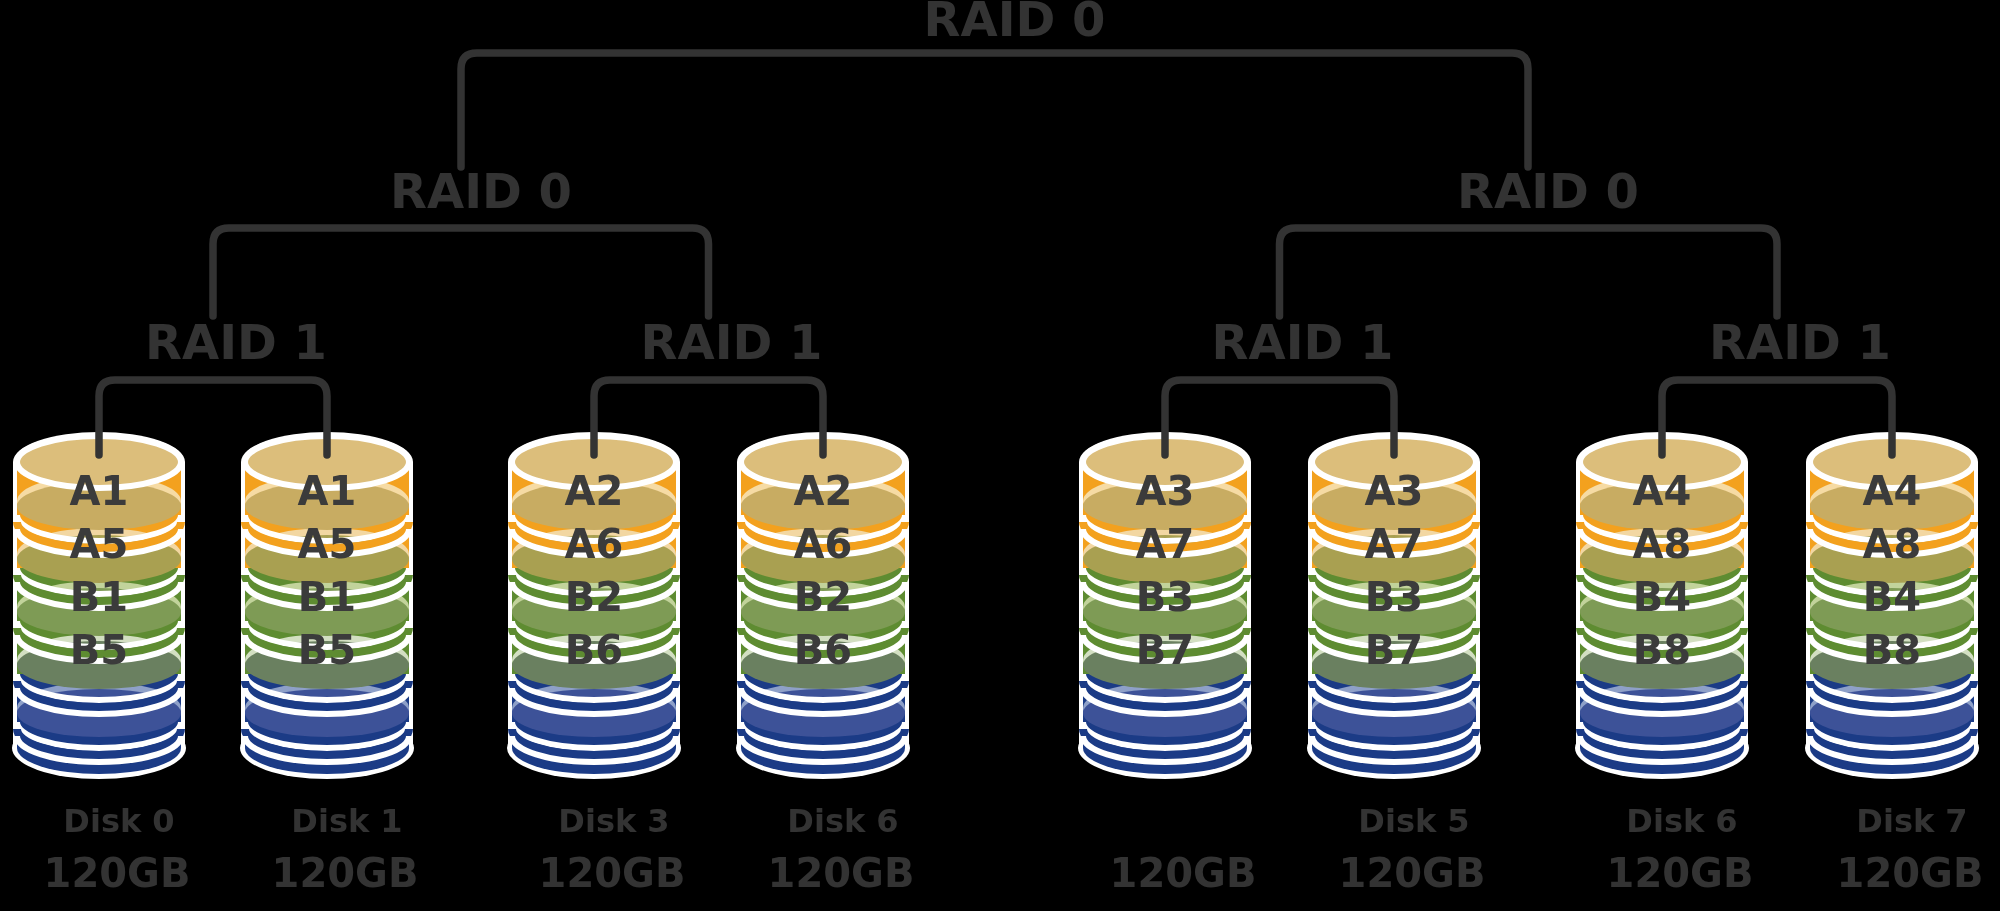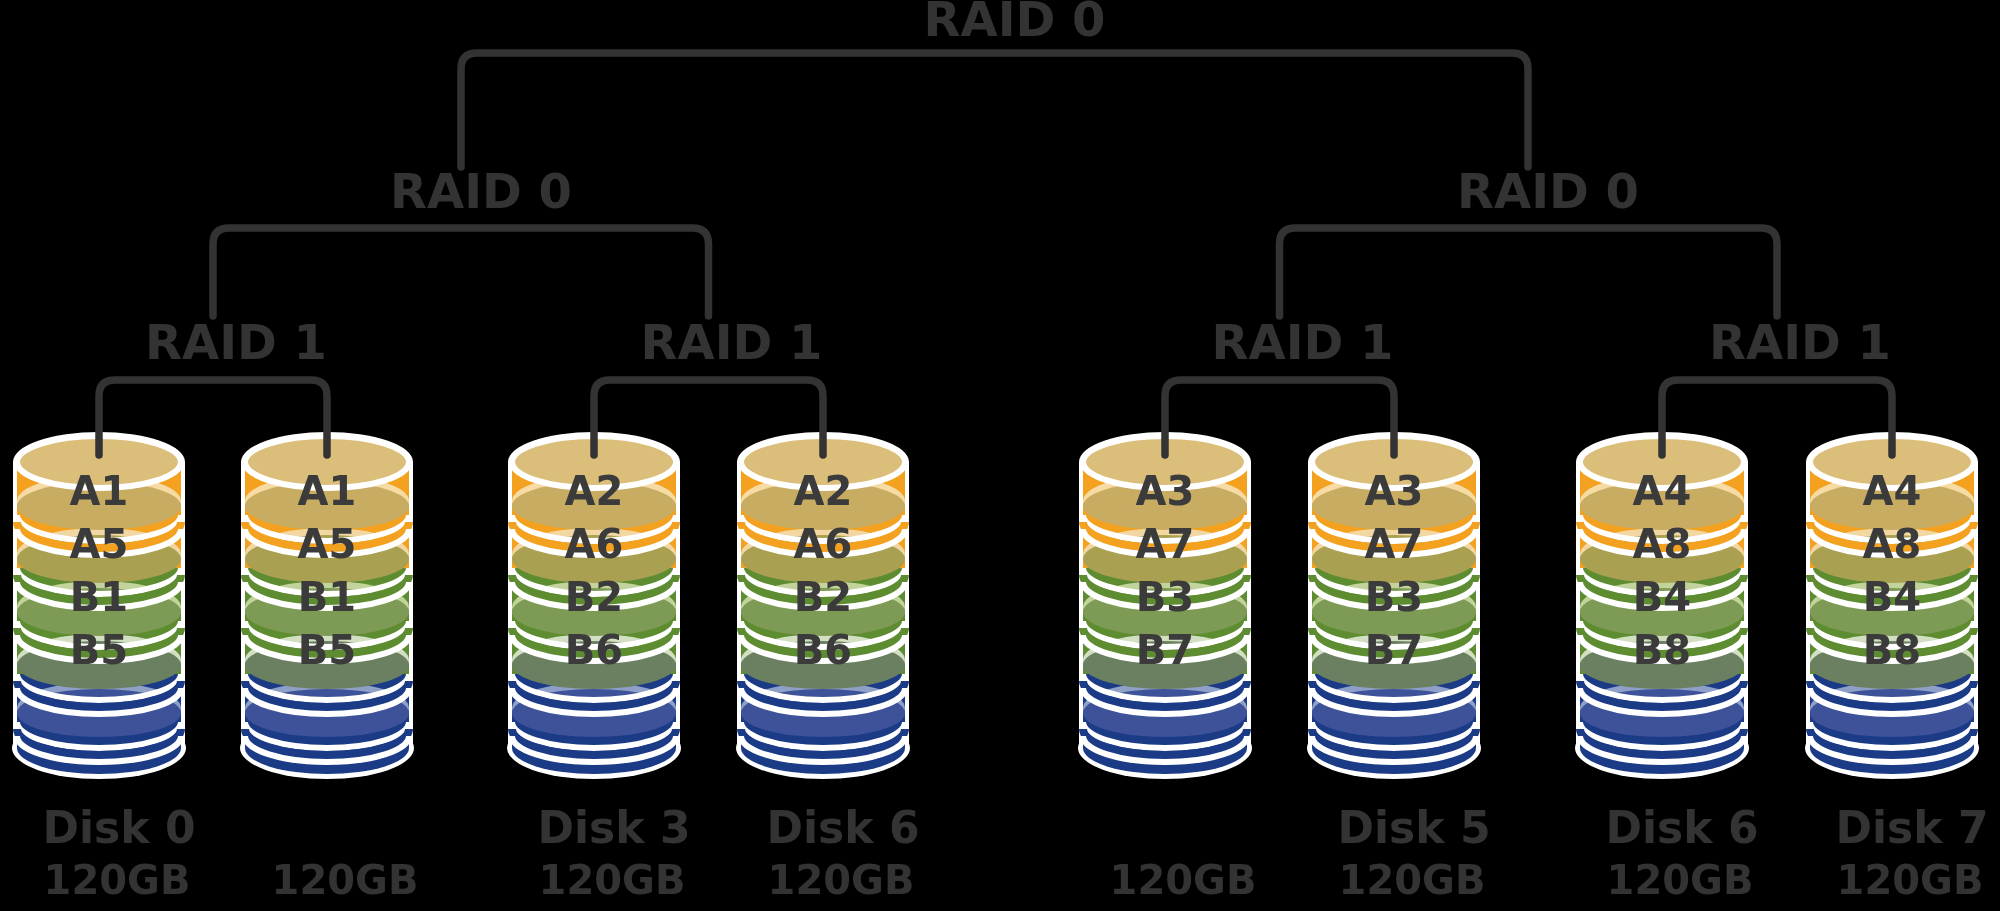--- a/index.html
+++ b/index.html
@@ -34,34 +34,33 @@
     position: absolute;
     width: 190px;
     height: 480px;
     z-index: 1;
   }
   .disk svg.cyl { position: absolute; left: 0; top: 0; }
   .disk-name {
     position: absolute;
     left: 115px; top: 372px;
     transform: translateX(-50%);
-    font-size: 44px;
+    font-size: 32px;
     font-weight: 700;
     color: var(--text, #333);
     white-space: nowrap;
   }
   .disk-capacity {
     position: absolute;
     left: 113px; top: 420px;
     transform: translateX(-50%);
     font-size: 40px;
     font-weight: 700;
     color: var(--text, #333);
     white-space: nowrap;
-    margin-top: 7px;
   }
 </style>
 </head>
 <body>
 
 <div id="stage">
 
   <svg id="tree-svg" viewBox="0 0 2000 911" xmlns="http://www.w3.org/2000/svg">
       <path d="M 461 167 L 461 69 Q 461 53 477 53 L 1512 53 Q 1528 53 1528 69 L 1528 167" fill="none" stroke="#333333" stroke-width="7.5" stroke-linecap="round" stroke-linejoin="round"></path>
       <path d="M 213 316 L 213 244 Q 213 228 229 228 L 692.5 228 Q 708.5 228 708.5 244 L 708.5 316" fill="none" stroke="#333333" stroke-width="7.5" stroke-linecap="round" stroke-linejoin="round"></path>
@@ -170,20 +169,21 @@
           <ellipse cx="95" cy="76" rx="82" ry="24" fill="#C8AC62"></ellipse>
           <path d="M 13 85 A 82 26 0 0 0 177 85" fill="none" stroke="#FFFFFF" stroke-width="6"></path>
           <path d="M 13 92 A 82 26 0 0 0 177 92" fill="none" stroke="#F3A11E" stroke-width="8"></path>
           <path d="M 13 99 A 82 26 0 0 0 177 99" fill="none" stroke="#FFFFFF" stroke-width="6"></path>
           <ellipse cx="95" cy="32" rx="82" ry="26" fill="#DCBE7B" stroke="#FFFFFF" stroke-width="6"></ellipse>
           <text x="95" y="60.5" text-anchor="middle" dominant-baseline="central" font-family="&quot;DejaVu Sans&quot;, sans-serif" font-size="40" font-weight="700" fill="#3b3b3b">A1</text>
           <text x="95" y="113.5" text-anchor="middle" dominant-baseline="central" font-family="&quot;DejaVu Sans&quot;, sans-serif" font-size="40" font-weight="700" fill="#3b3b3b">A5</text>
           <text x="95" y="166.5" text-anchor="middle" dominant-baseline="central" font-family="&quot;DejaVu Sans&quot;, sans-serif" font-size="40" font-weight="700" fill="#3b3b3b">B1</text>
           <text x="95" y="219.5" text-anchor="middle" dominant-baseline="central" font-family="&quot;DejaVu Sans&quot;, sans-serif" font-size="40" font-weight="700" fill="#3b3b3b">B5</text>
         </svg>
+    <div class="disk-name">Disk 1</div>
     <div class="disk-capacity">120GB</div>
   </div>
 
   <div class="disk" style="left: 499px; top: 430px;">
     <svg class="cyl" width="190" height="352" viewBox="0 0 190 352" xmlns="http://www.w3.org/2000/svg">
           <rect x="9" y="32" width="172" height="286" fill="#FFFFFF"></rect>
           <ellipse cx="95" cy="32" rx="86" ry="30" fill="#FFFFFF"></ellipse>
           <ellipse cx="95" cy="318" rx="87" ry="31" fill="#FFFFFF"></ellipse>
           <ellipse cx="95" cy="318" rx="82" ry="26" fill="#1B3B86"></ellipse>
           <rect x="13" y="292" width="164" height="26" fill="#1B3B86"></rect>

